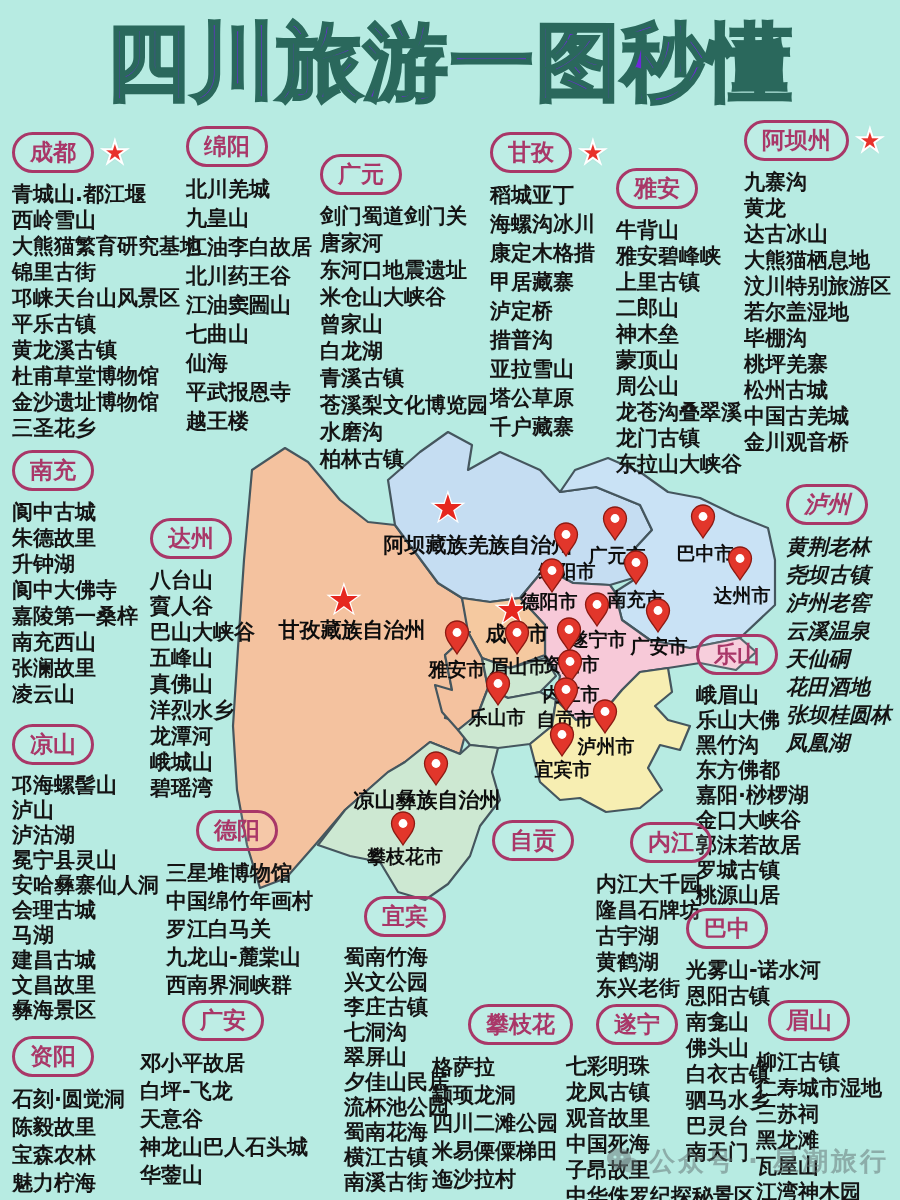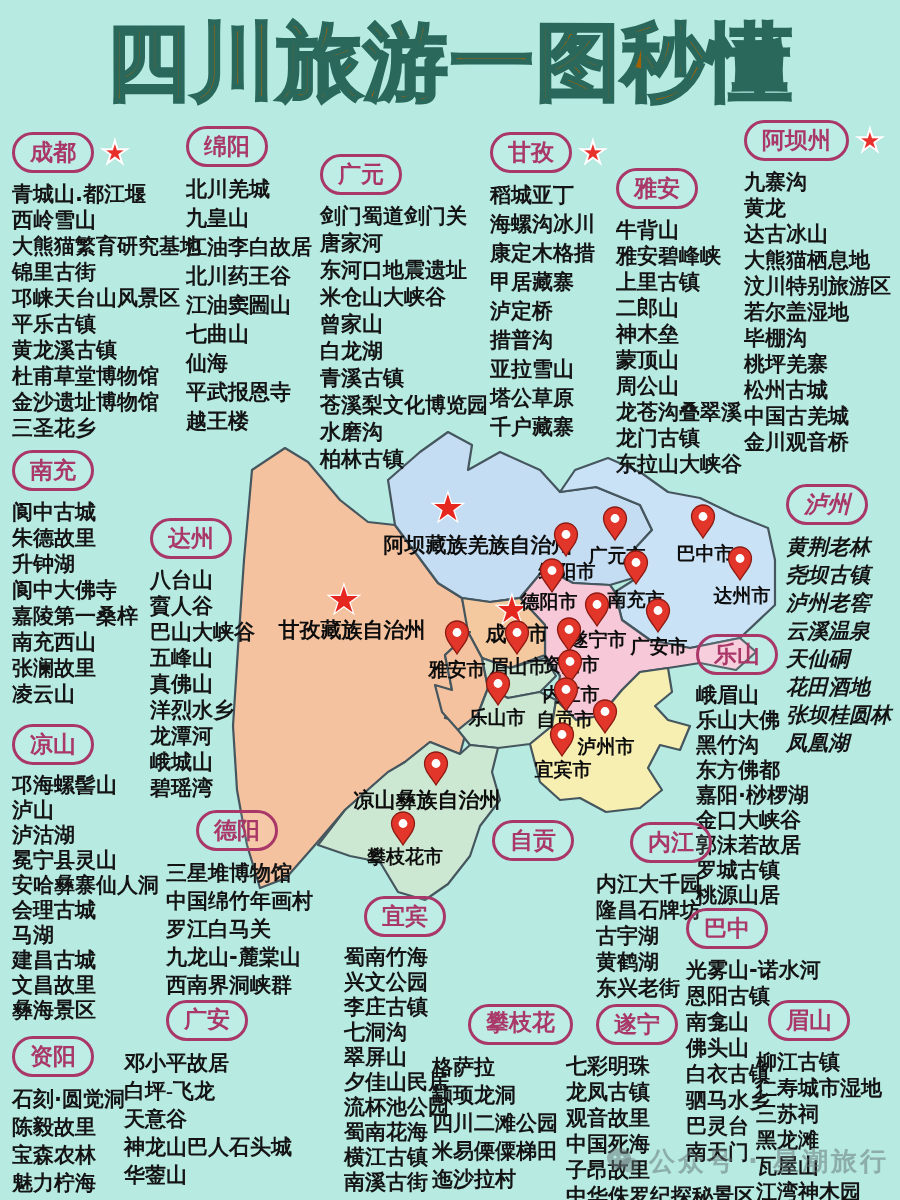--- a/index.html
+++ b/index.html
@@ -3,21 +3,21 @@
 <meta charset="utf-8">
 <style>
   html,body{margin:0;padding:0;}
   body{
     position:relative;width:900px;height:1200px;overflow:hidden;
     background:#b7ebe2;
     font-family:"DejaVu Sans","Liberation Sans",sans-serif;
   }
   .title{
     position:absolute;left:0;top:6px;width:100%;text-align:center;
-    font-size:84px;font-weight:900;color:#a16207;letter-spacing:2px;
+    font-size:84px;font-weight:900;color:#6d28d9;letter-spacing:2px;
     -webkit-text-stroke:3px #2a685c;white-space:nowrap;
   }
   .sec{position:absolute;z-index:2;}
   .badge-row{display:flex;align-items:center;}
   .badge{
     display:inline-block;border:3.5px solid #a93768;border-radius:26px;
     padding:3px 15px;color:#a93768;font-weight:800;font-size:23px;
     line-height:1.25;white-space:nowrap;background:rgba(255,255,255,0.10);
   }
   .badge-star{
@@ -372,21 +372,21 @@
       <span class="badge">资阳</span>
     </div>
   <ul class="items" style="line-height:28px;">
       <li>石刻·圆觉洞</li>
       <li>陈毅故里</li>
       <li>宝森农林</li>
       <li>魅力柠海</li>
     </ul>
 </div>
 
-<div class="sec" style="left:124px;top:1000px;font-family:Liberation Serif, serif;">
+<div class="sec" style="left:140px;top:1000px;">
   <div class="badge-row" style="margin-left:42px;">
       <span class="badge">广安</span>
     </div>
   <ul class="items" style="line-height:28px;">
       <li>邓小平故居</li>
       <li>白坪-飞龙</li>
       <li>天意谷</li>
       <li>神龙山巴人石头城</li>
       <li>华蓥山</li>
     </ul>
@@ -404,21 +404,21 @@
       <li>翠屏山</li>
       <li>夕佳山民居</li>
       <li>流杯池公园</li>
       <li>蜀南花海</li>
       <li>横江古镇</li>
       <li>南溪古街</li>
     </ul>
 </div>
 
 <div class="sec" style="left:432px;top:1004px;">
-  <div class="badge-row" style="margin-left:36px;font-family:Liberation Mono, monospace;">
+  <div class="badge-row" style="margin-left:36px;">
       <span class="badge">攀枝花</span>
     </div>
   <ul class="items" style="line-height:28px;">
       <li>格萨拉</li>
       <li>颛顼龙洞</li>
       <li>四川二滩公园</li>
       <li>米易傈僳梯田</li>
       <li>迤沙拉村</li>
     </ul>
 </div>

